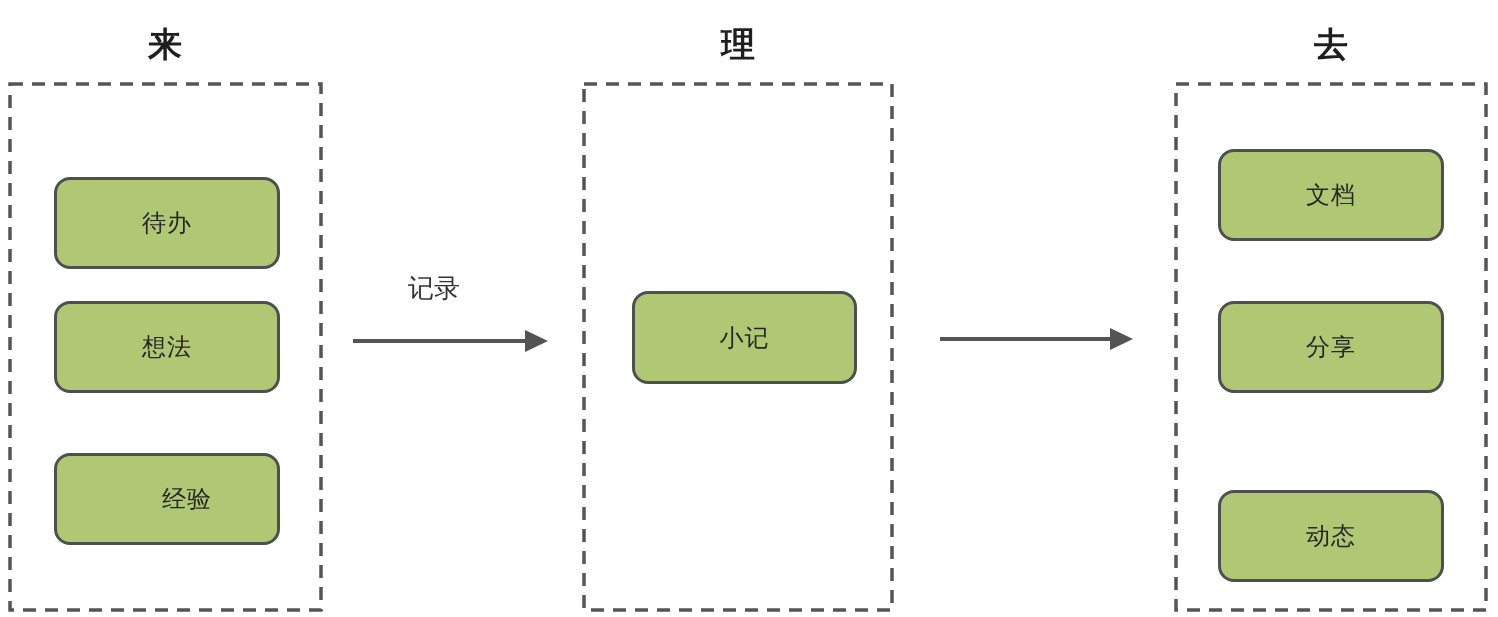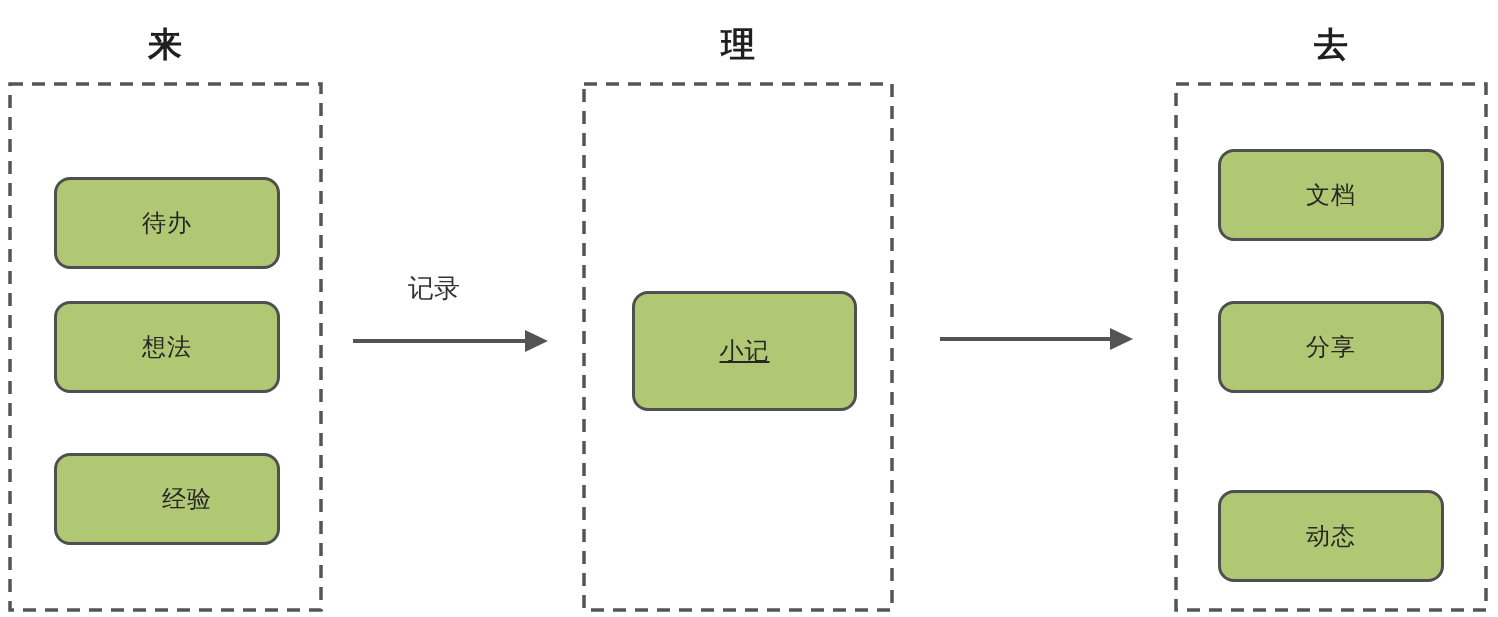--- a/index.html
+++ b/index.html
@@ -48,21 +48,21 @@
     align-items: center;
     justify-content: center;
     font-size: 24px;
     color: #262626;
     z-index: 2;
     letter-spacing: 1px;
   }
   .n-c1-1 { left: 54px;  top: 149px; margin-top: 28px; }
   .n-c1-2 { left: 54px;  top: 301px; }
   .n-c1-3 { left: 54px;  top: 453px; padding-left: 40px; }
-  .n-c2-1 { left: 632px; top: 291px; width: 225px; height: 120px; text-decoration: underline; }
+  .n-c2-1 { left: 632px; top: 291px; width: 225px; height: 93px; }
   .n-c3-1 { left: 1218px; top: 149px; }
   .n-c3-2 { left: 1218px; top: 301px; }
   .n-c3-3 { left: 1218px; top: 453px; margin-top: 37px; }
   .arrow-label {
     position: absolute;
     width: 196px;
     height: 36px;
     line-height: 36px;
     text-align: center;
     font-size: 26px;

